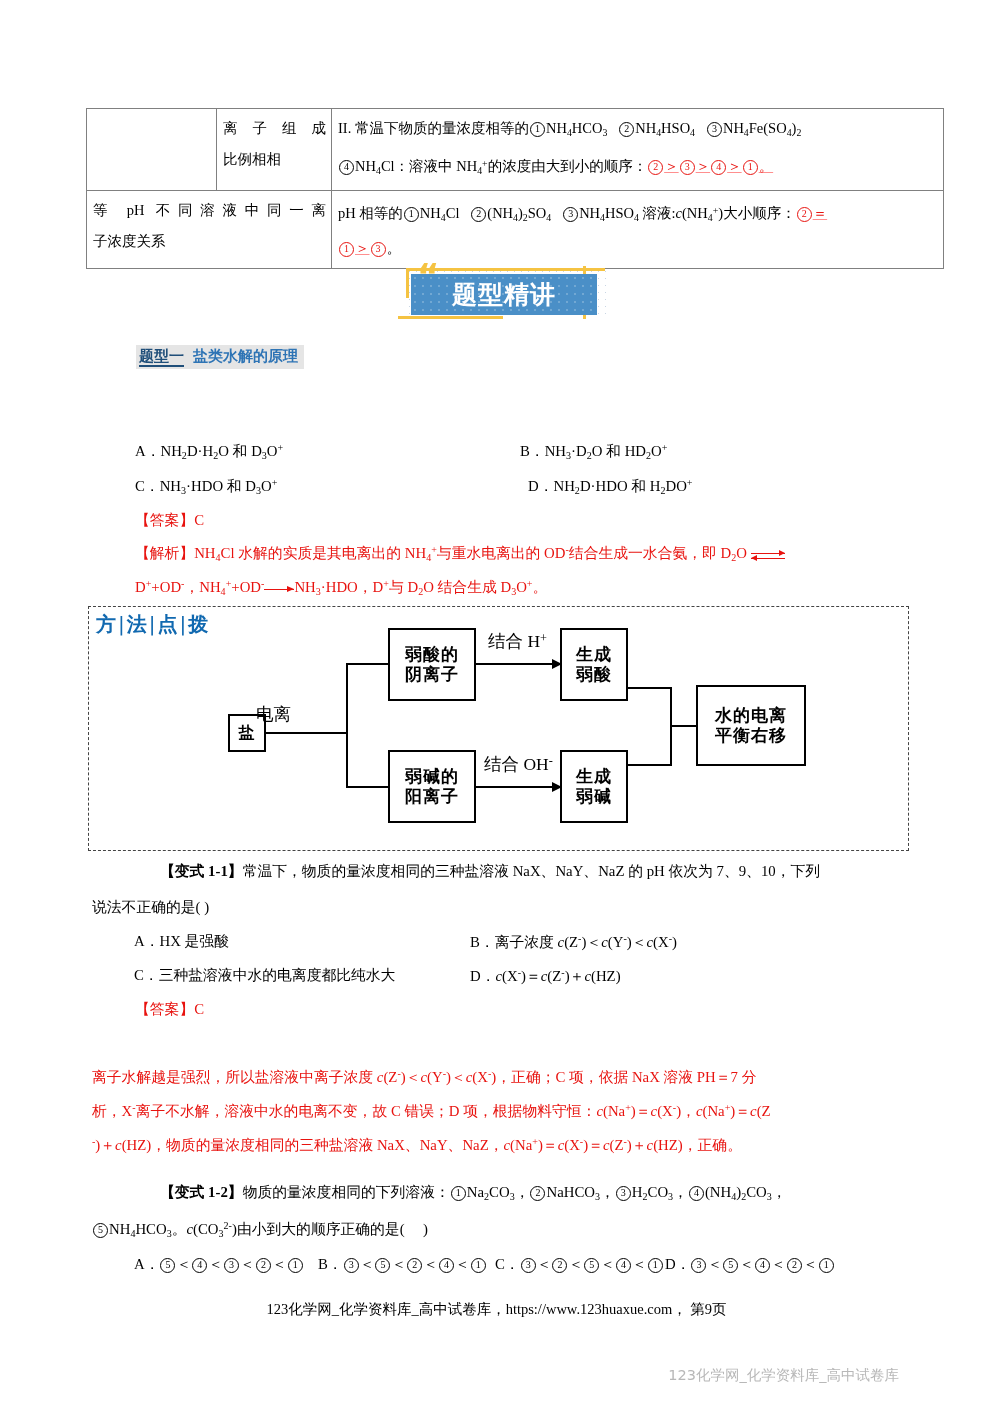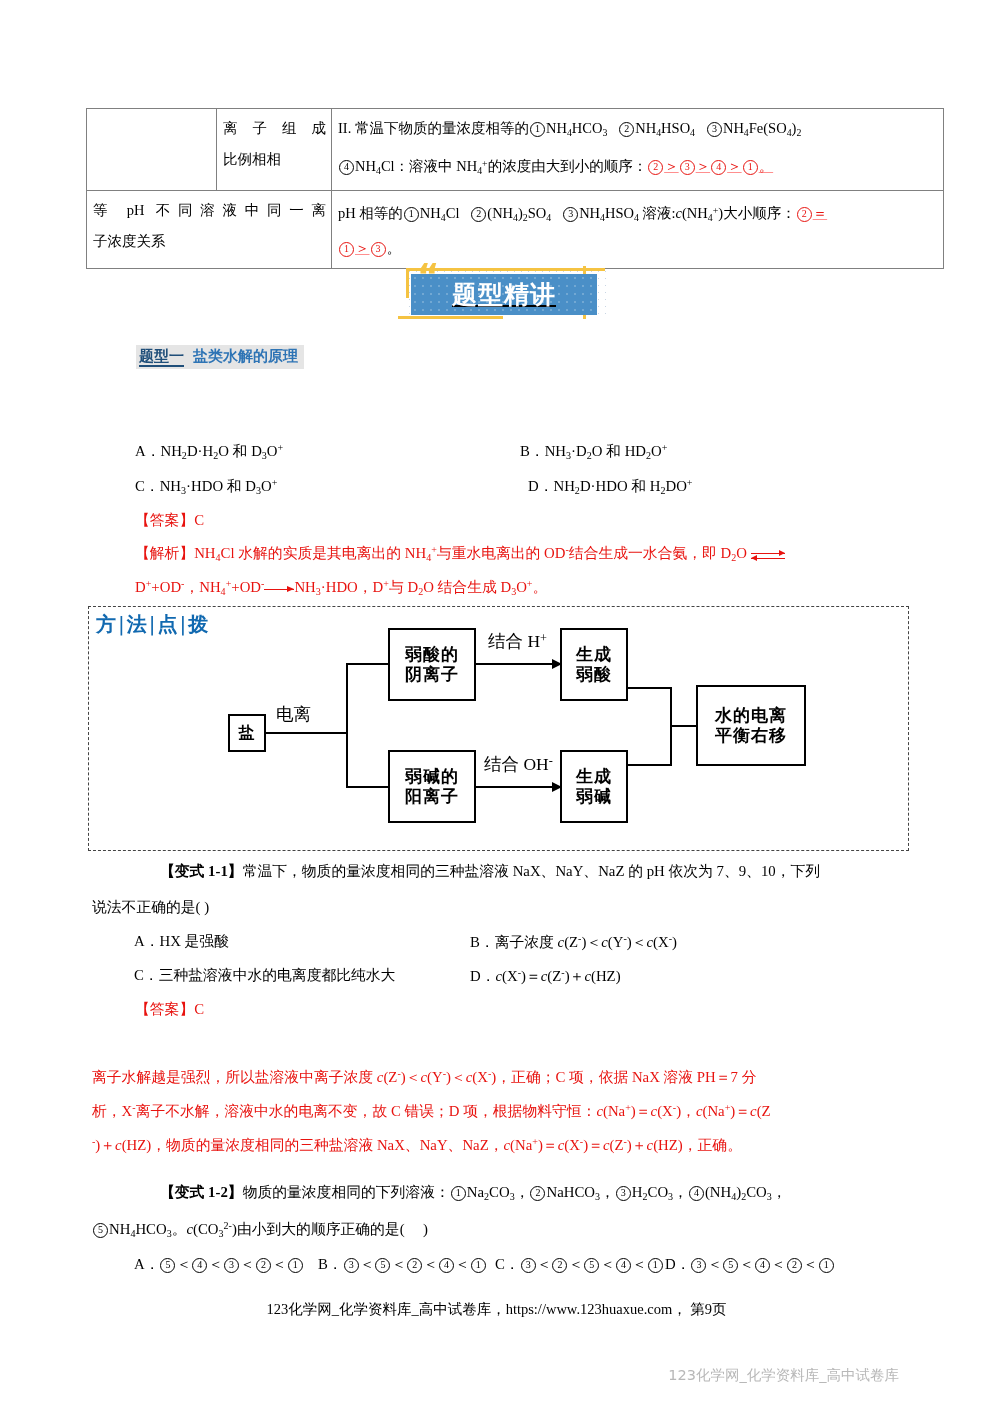--- a/index.html
+++ b/index.html
@@ -77,21 +77,20 @@
   .banner-box {
     position: absolute;
     left: 13px; top: 18px;
     width: 186px; height: 41px;
     background: #4a8fc7;
     background-image: radial-gradient(rgba(255,255,255,0.22) 1px, transparent 1.2px);
     background-size: 8px 8px;
     display: flex;
     align-items: center;
     justify-content: center;
-    text-decoration: underline;
   }
   .banner-text {
     color: #ffffff;
     font-family: "DejaVu Sans", "Liberation Sans", sans-serif;
     font-weight: bold;
     font-size: 25px;
     letter-spacing: 1px;
   }
   .quote-mark {
     position: absolute;
@@ -360,21 +359,21 @@
   <div class="tip-label">
     方<span class="bar">|</span>法<span class="bar">|</span>点<span class="bar">|</span>拨
   </div>
 
   <div class="flow">
 
     <div class="fbox" style="left:140px; top:108px; width:38px; height:38px; font-size:16px;">
       <span class="ln">盐</span>
     </div>
 
-    <div class="flabel" style="left:188px; top:96px;">电离</div>
+    <div class="flabel" style="left:168px; top:96px;">电离</div>
 
     <div class="fline" style="left:178px; top:126px; width:82px; height:2.4px;"></div>
 
     <div class="fline" style="left:258px; top:57px; width:2.4px; height:125px;"></div>
     <div class="fline" style="left:258px; top:57px; width:44px; height:2.4px;"></div>
     <div class="fline" style="left:258px; top:180px; width:44px; height:2.4px;"></div>
 
     <div class="fbox" style="left:300px; top:22px; width:88px; height:73px;">
       <span class="ln">弱酸的</span>
       <span class="ln">阴离子</span>

